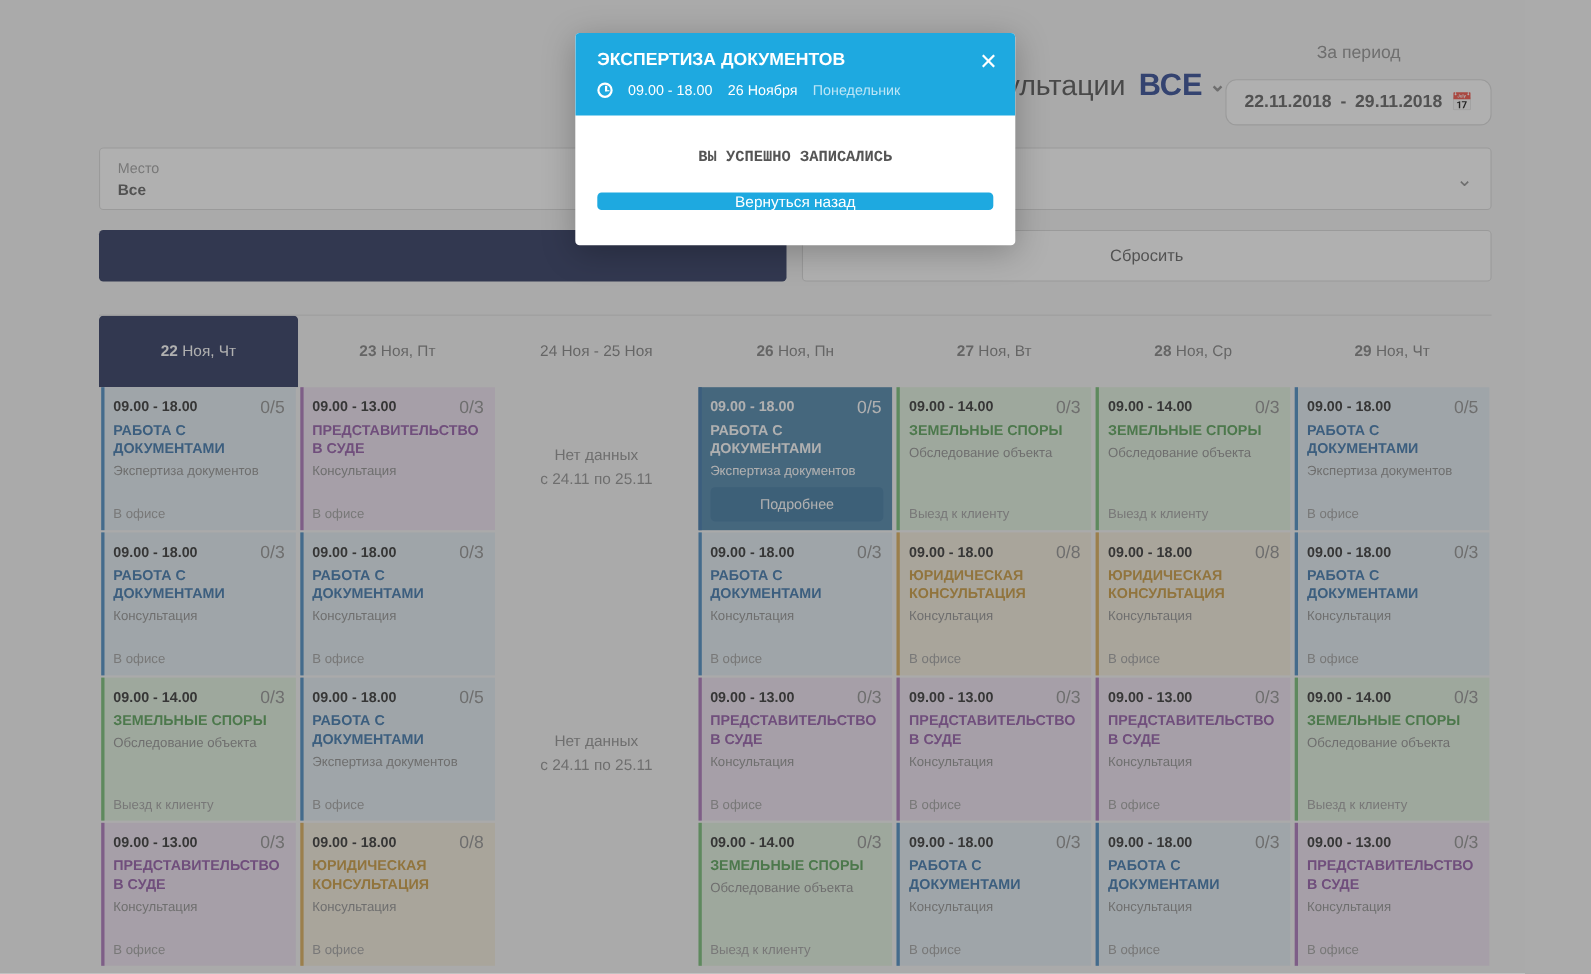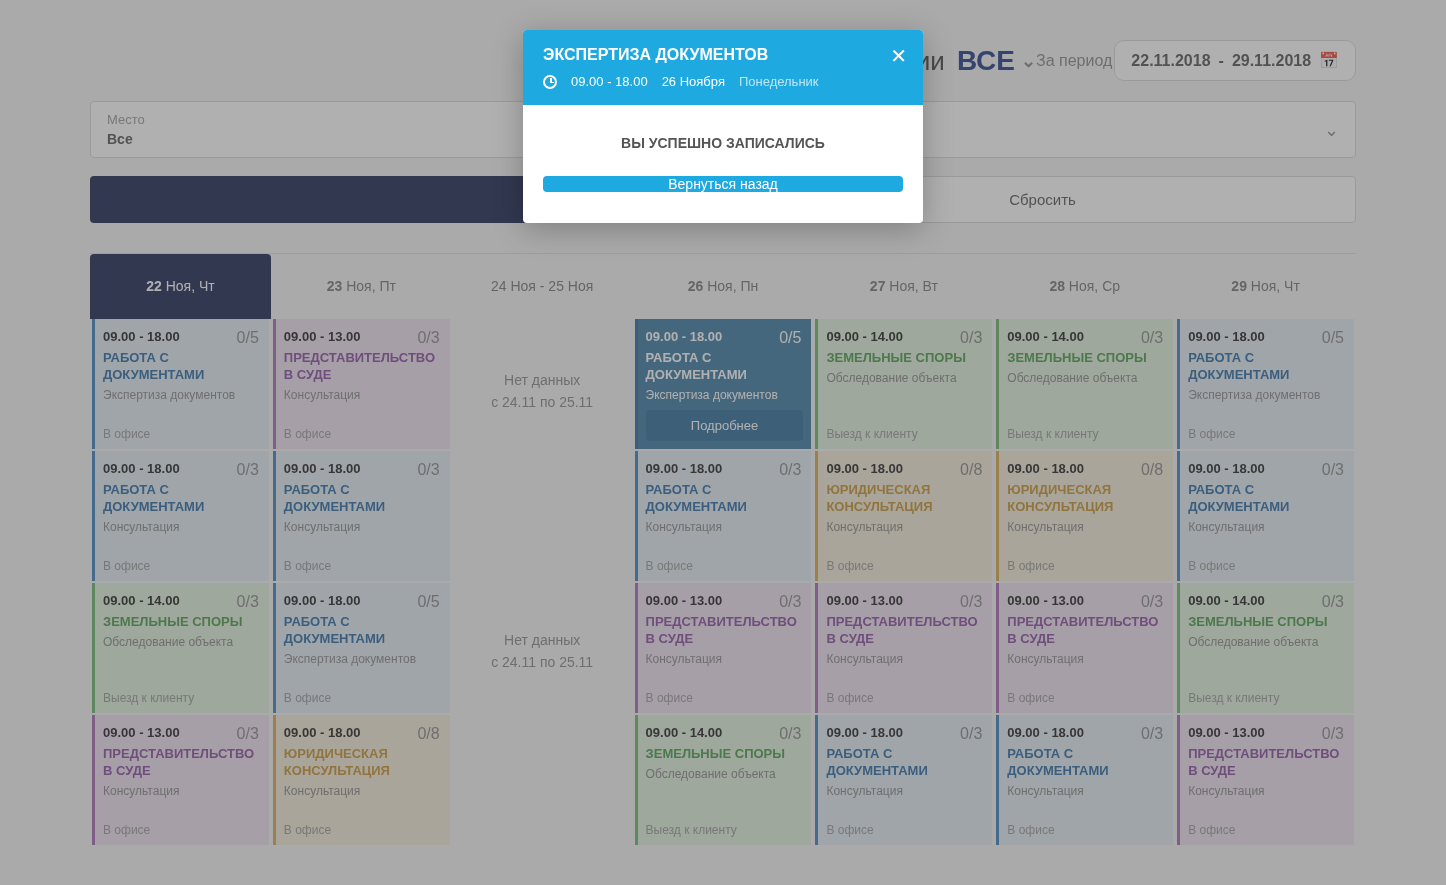--- a/index.html
+++ b/index.html
@@ -2,21 +2,21 @@
 <html><head>
 <meta charset="utf-8">
 <style>
   * { box-sizing: border-box; margin: 0; padding: 0; font-family: Arial, sans-serif; }
   body { background: #f5f5f5; width: 1446px; height: 885px; overflow: hidden; position: relative; }
   .content-wrap { padding: 40px 90px 0; }
   .header-row { display: flex; align-items: center; justify-content: flex-end; margin-bottom: 20px; }
   .title-group { display: flex; align-items: baseline; gap: 12px; }
   .page-title { font-size: 26px; color: #444; font-weight: 400; }
   .type-sel { font-size: 28px; font-weight: 700; color: #1e3a8a; display: flex; align-items: center; gap: 6px; cursor: pointer; }
-  .period-group { display: flex; align-items: center; gap: 2px; color: #888; }
+  .period-group { display: flex; align-items: center; gap: 14px; color: #888; flex-direction: column; }
   .date-box { background: #fff; border: 1px solid #d8d8d8; border-radius: 10px; padding: 10px 16px; display: flex; gap: 8px; align-items: center; font-weight: 600; color: #555; }
   .filters-row { display: flex; gap: 14px; margin-bottom: 18px; }
   .filter { flex: 1; background: #fff; border: 1px solid #d8d8d8; border-radius: 4px; padding: 10px 16px; display: flex; justify-content: space-between; align-items: center; cursor: pointer; }
   .filter-inner { display: flex; flex-direction: column; gap: 4px; }
   .filter-label { font-size: 13px; color: #999; }
   .filter-value { font-size: 14px; color: #555; font-weight: 600; }
   .chevron { color: #888; font-size: 18px; }
   .actions-row { display: flex; gap: 14px; margin-bottom: 30px; }
   .btn { flex: 1; padding: 14px; border: none; border-radius: 4px; font-size: 15px; cursor: pointer; text-align: center; }
   .btn-apply { background: #1a2550; color: #fff; }
@@ -43,21 +43,21 @@
   .detail-btn { background: #2e6d99; color: #fff; border: none; border-radius: 4px; width: 100%; padding: 8px 0; margin-top: 8px; font-size: 13px; cursor: pointer; }
 
   .overlay { position: absolute; inset: 0; background: rgba(80,80,80,0.45); display: flex; justify-content: center; align-items: flex-start; padding-top: 30px; }
   .modal { width: 400px; background: #fff; border-radius: 4px; overflow: hidden; box-shadow: 0 6px 30px rgba(0,0,0,0.25); }
   .modal-head { background: #1ea9e0; color: #fff; padding: 16px 20px; position: relative; }
   .modal-head .mtitle { font-size: 16px; font-weight: 600; }
   .modal-head .close { position: absolute; top: 14px; right: 16px; color: #fff; font-size: 20px; cursor: pointer; }
   .modal-head .sub { display: flex; gap: 14px; align-items: center; margin-top: 10px; font-size: 13px; }
   .modal-head .sub .light { color: rgba(255,255,255,0.7); }
   .modal-body { padding: 30px 20px; text-align: center; }
-  .modal-body .msg { font-size: 14px; color: #555; font-weight: 600; margin-bottom: 24px; }
+  .modal-body .msg { font-size: 14px; color: #555; font-weight: 600; margin-bottom: 24px; font-family: Liberation Mono, monospace; }
   .modal-btn { width: 100%; background: #1ea9e0; color: #fff; border: none; border-radius: 4px; padding: 0 0; font-size: 14px; cursor: pointer; }
   .clock-icon { width: 14px; height: 14px; border: 2px solid #fff; border-radius: 50%; position: relative; display: inline-block; }
   .clock-icon::before { content: ''; position: absolute; width: 4px; height: 1.5px; background: #fff; top: 5px; left: 5px; }
   .clock-icon::after { content: ''; position: absolute; width: 1.5px; height: 5px; background: #fff; top: 1px; left: 5px; }
   .cal-icon { color: #bbb; font-size: 16px; }
 </style>
 </head>
 <body>
 
 <div class="content-wrap">

